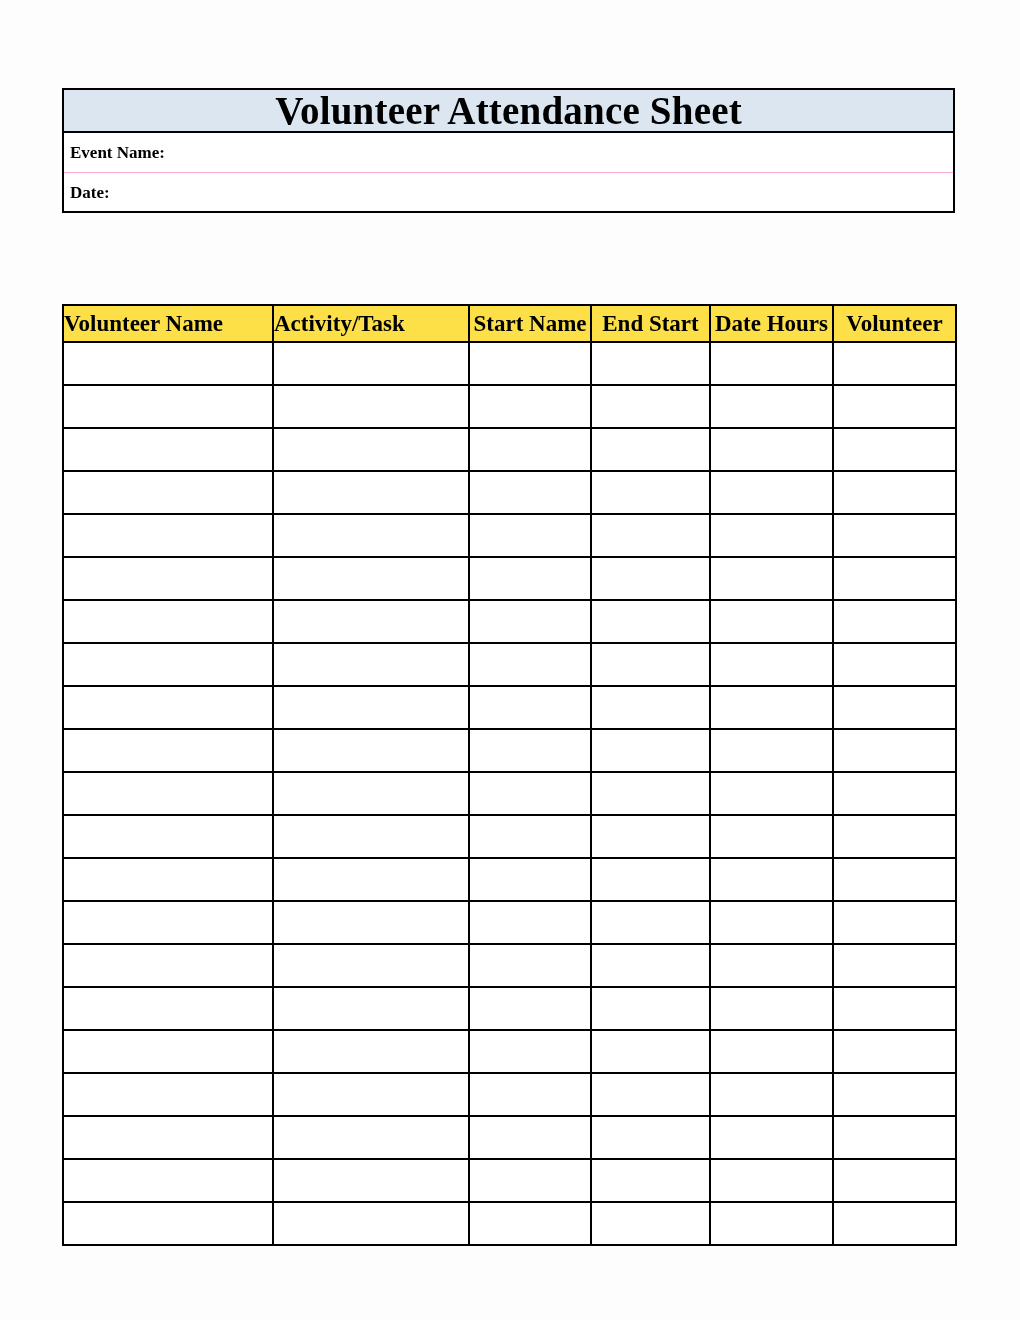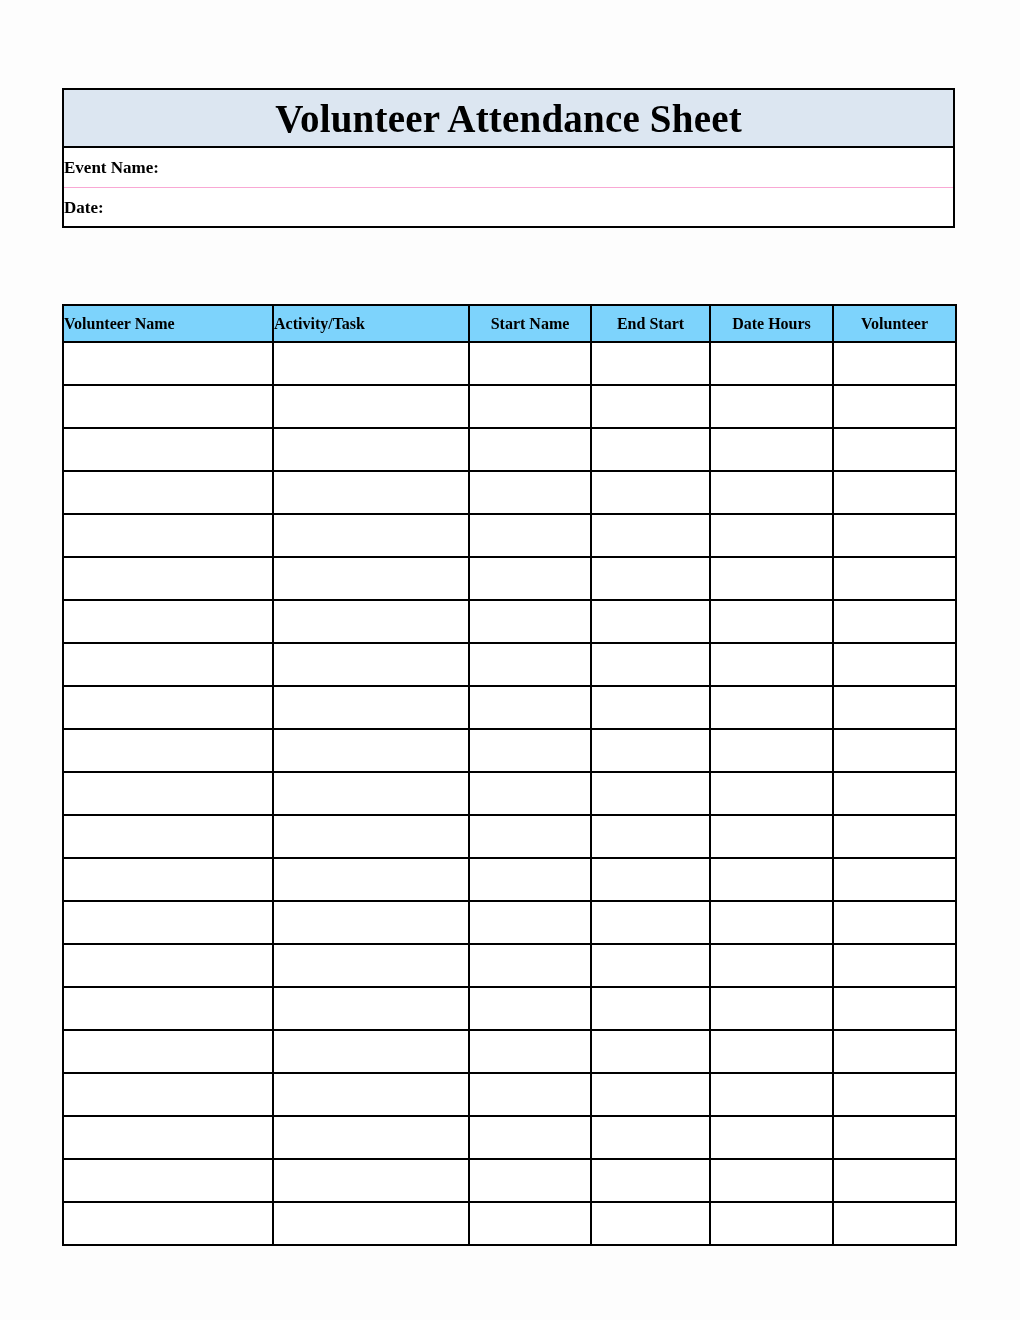--- a/index.html
+++ b/index.html
@@ -34,21 +34,21 @@
     width: 893px;
     border: 2px solid #000;
     border-collapse: collapse;
     background: #ffffff;
     box-sizing: border-box;
   }
 
   .title-bar {
     background: #dce6f1;
     border-bottom: 2px solid #000;
-    height: 58px;
+    height: 43px;
     display: flex;
     align-items: center;
     justify-content: center;
     box-sizing: border-box;
   }
   .title-text {
     font-size: 39px;
     font-weight: bold;
     letter-spacing: 0.2px;
     line-height: 1;
@@ -62,20 +62,21 @@
     align-items: center;
     box-sizing: border-box;
     background: #ffffff;
   }
   .field-row + .field-row {
     border-top: 1px solid #f9a8d4;
   }
   .field-label {
     font-size: 17px;
     font-weight: bold;
+    padding-left: 6px;
     line-height: 1;
     white-space: nowrap;
   }
 
   
   .attendance-table {
     position: absolute;
     left: 62px;
     top: 304px;
     width: 893px;
@@ -83,23 +84,23 @@
     table-layout: fixed;
     background: #ffffff;
   }
   .attendance-table th,
   .attendance-table td {
     border: 2px solid #000;
     box-sizing: border-box;
     padding: 0;
   }
   .attendance-table thead th {
-    background: #7dd3fc;
+    background: #fde047;
     height: 37px;
-    font-size: 16px;
+    font-size: 23px;
     font-weight: bold;
     line-height: 1;
     vertical-align: middle;
   }
   .th-left {
     text-align: left;
     padding-left: 7px;
   }
   .th-center {
     text-align: center;

